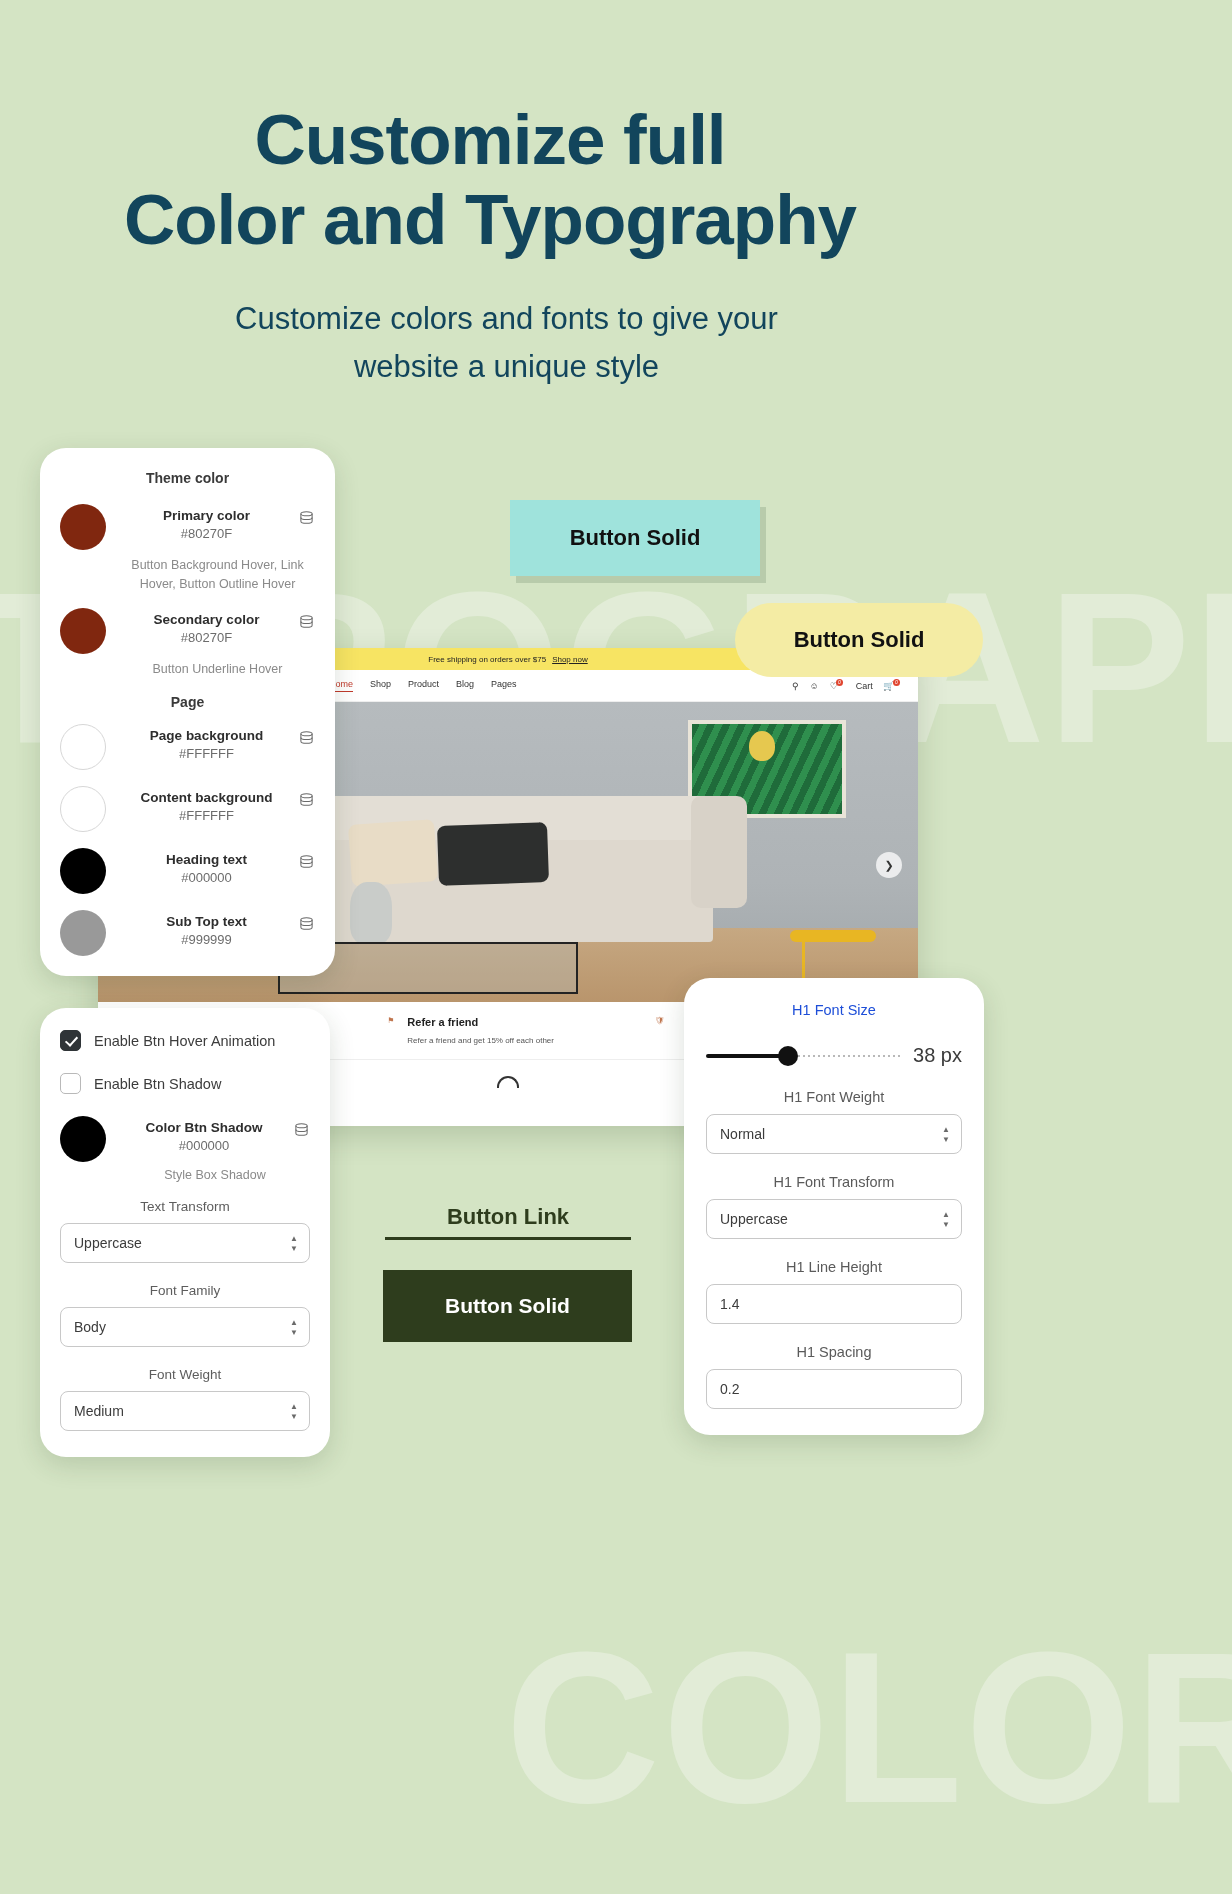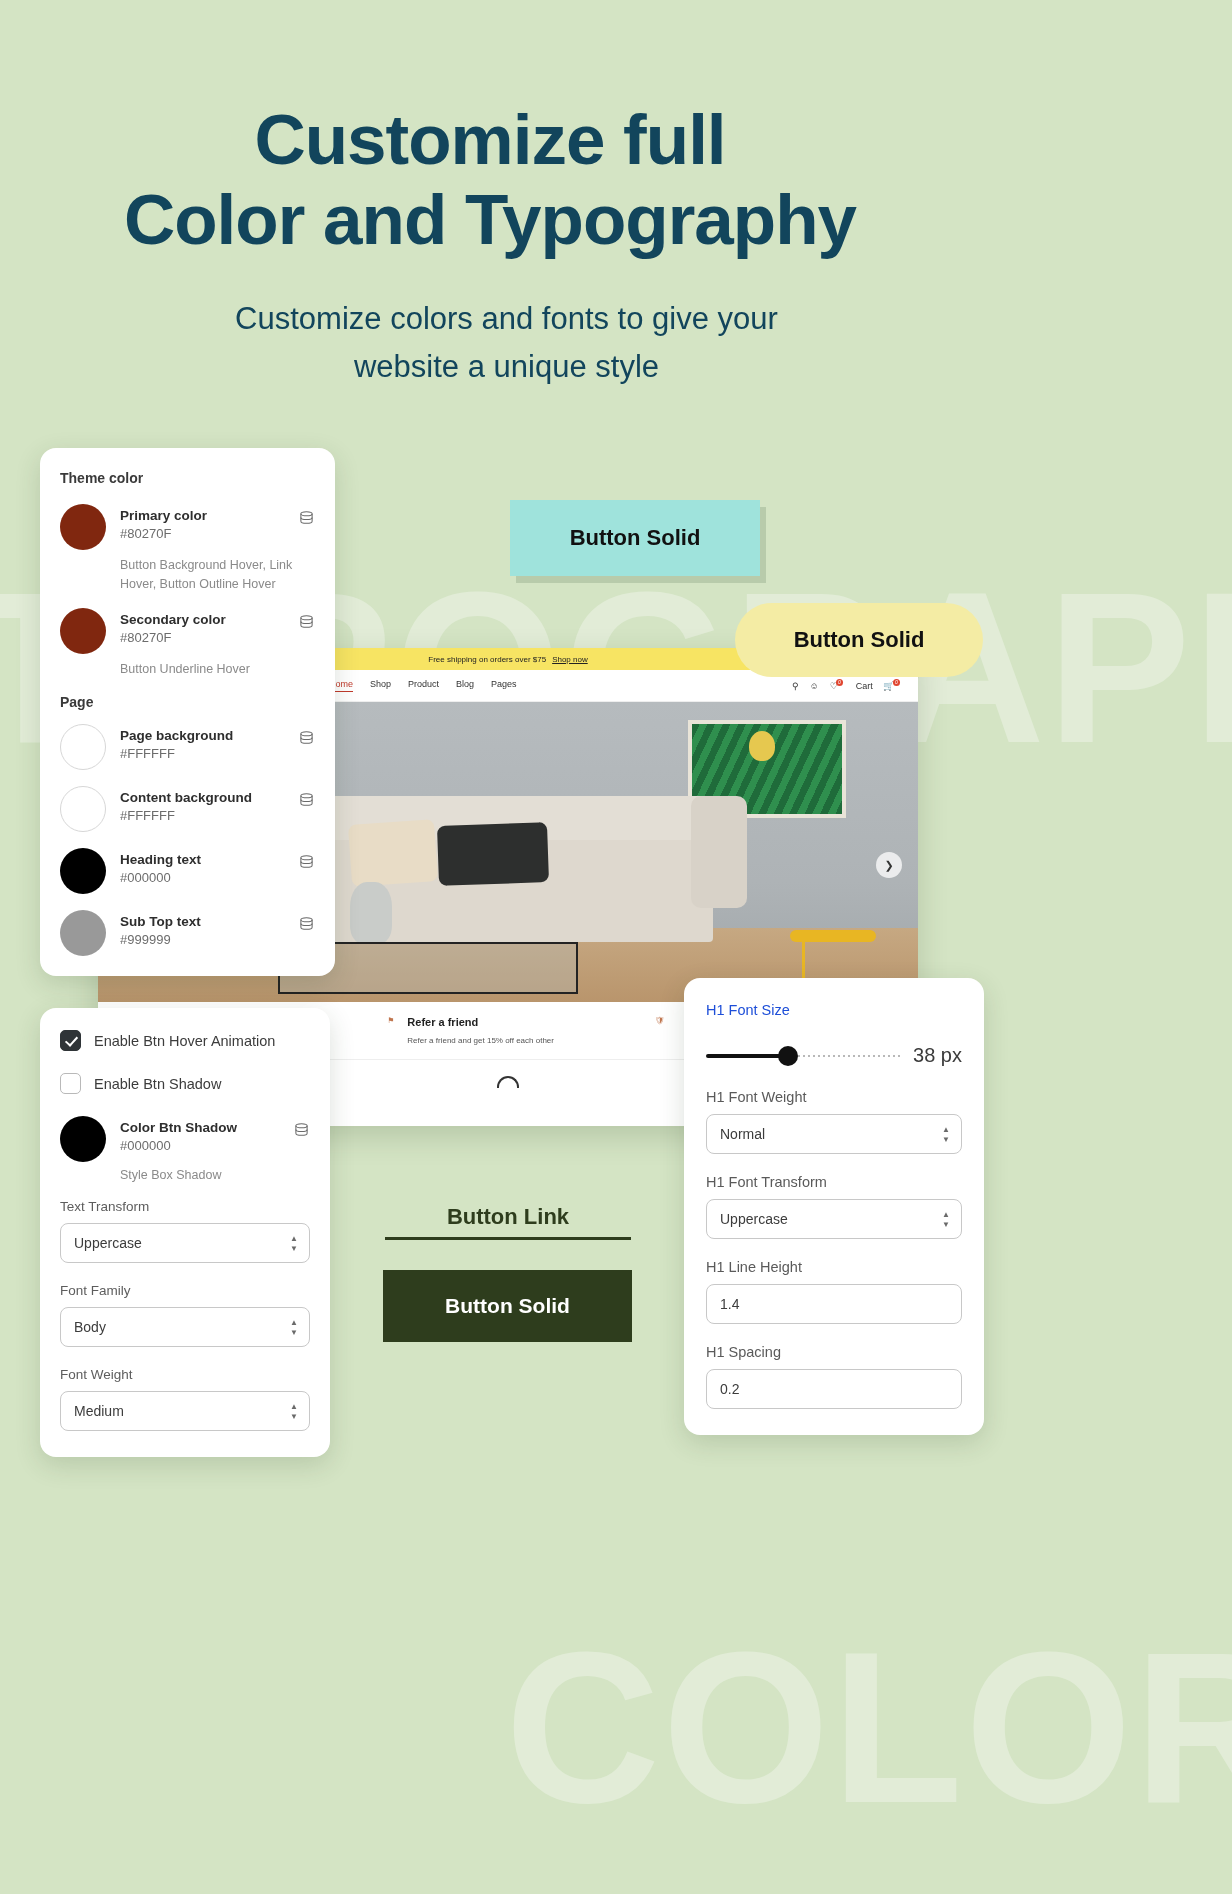--- a/index.html
+++ b/index.html
@@ -23,22 +23,23 @@
     letter-spacing:-1px;
   }
   .hero p {
     margin-top:36px; font-size:31px; line-height:1.55; color:#12455c;
     font-weight:400;
     padding-left:33px;
   }
 
   
   .card {
-    position:absolute; background:#fff; border-radius:16px;
+    position:absolute; background:#fff; border-radius:26px;
     box-shadow:0 8px 26px rgba(40,60,30,0.16);
+    text-align:center;
   }
 
   
   #theme-color-card { left:40px; top:448px; width:295px; padding:22px 20px 18px 20px; }
   .section-title { font-size:14px; font-weight:700; color:#3a3a3a; margin-bottom:18px; }
   .color-row { display:flex; align-items:flex-start; margin-bottom:6px; }
   .swatch {
     width:46px; height:46px; border-radius:50%; flex:0 0 46px; margin-right:14px;
   }
   .swatch.outline { border:1px solid #d7d7d7; }

